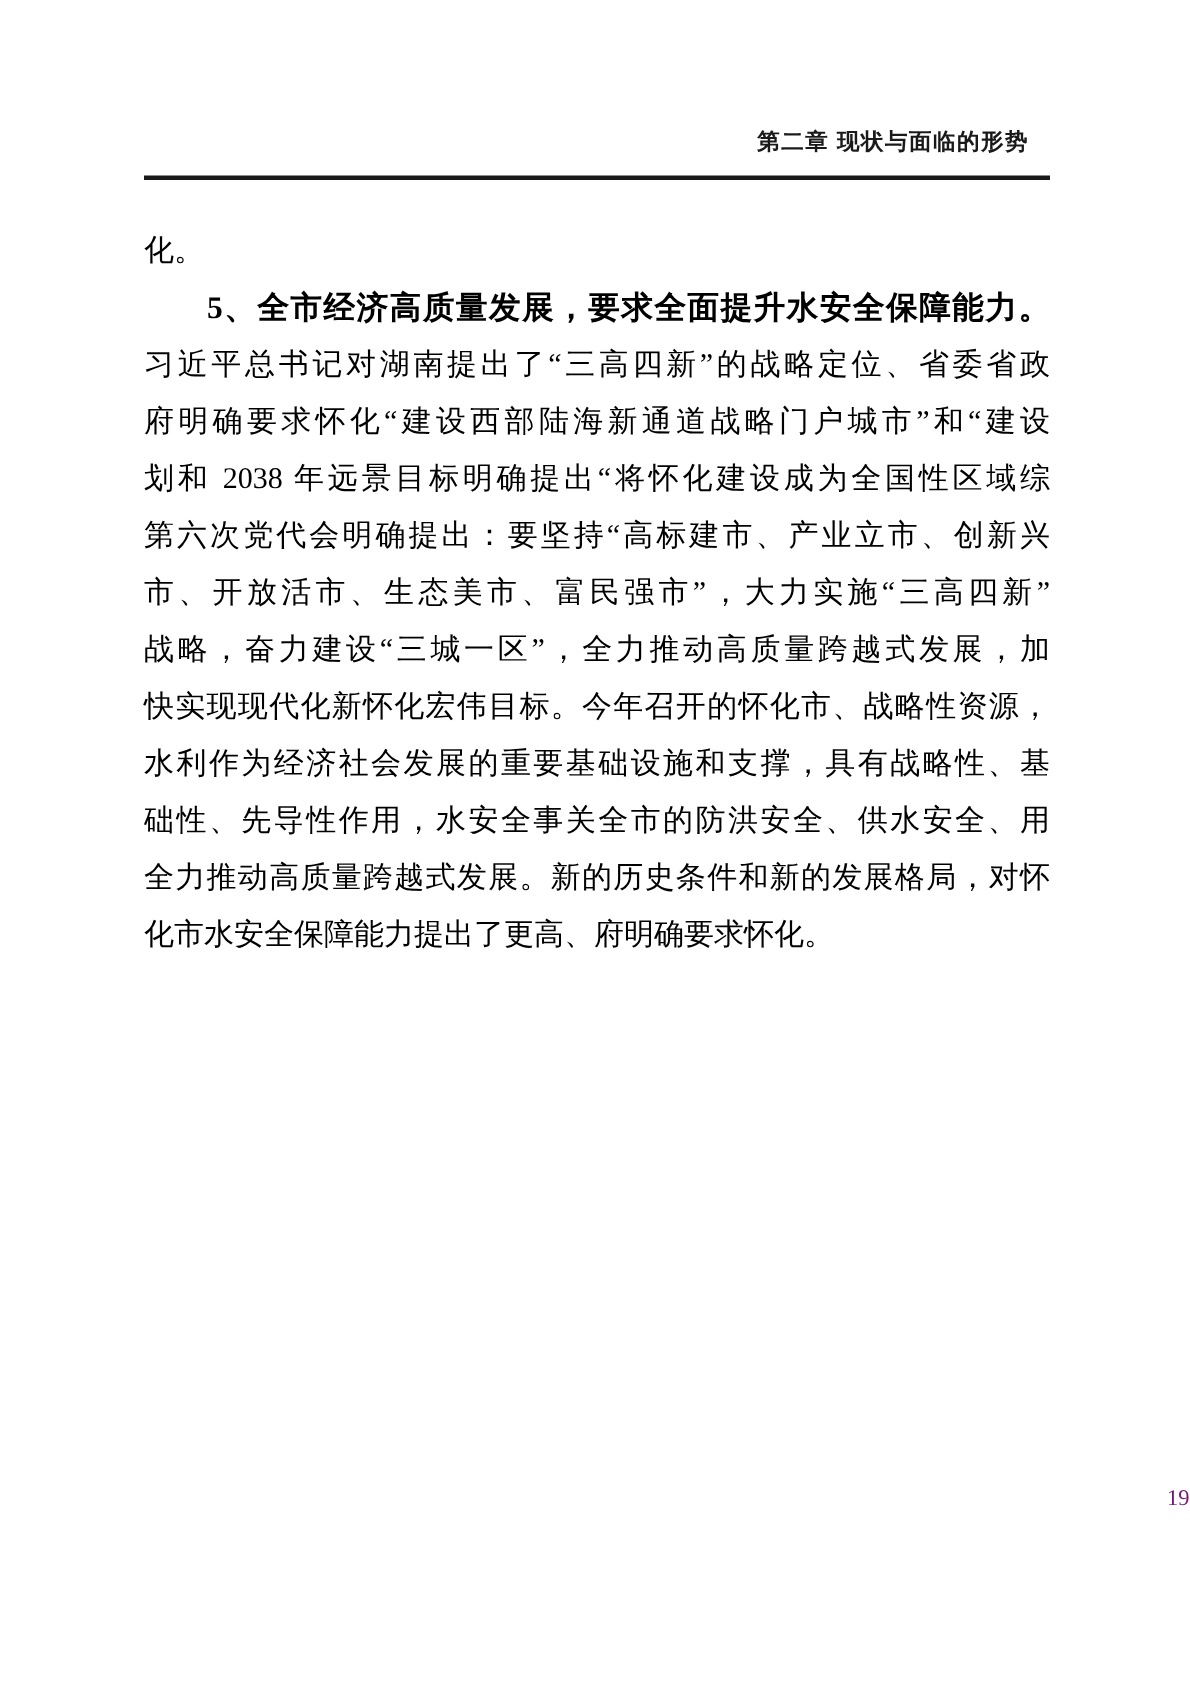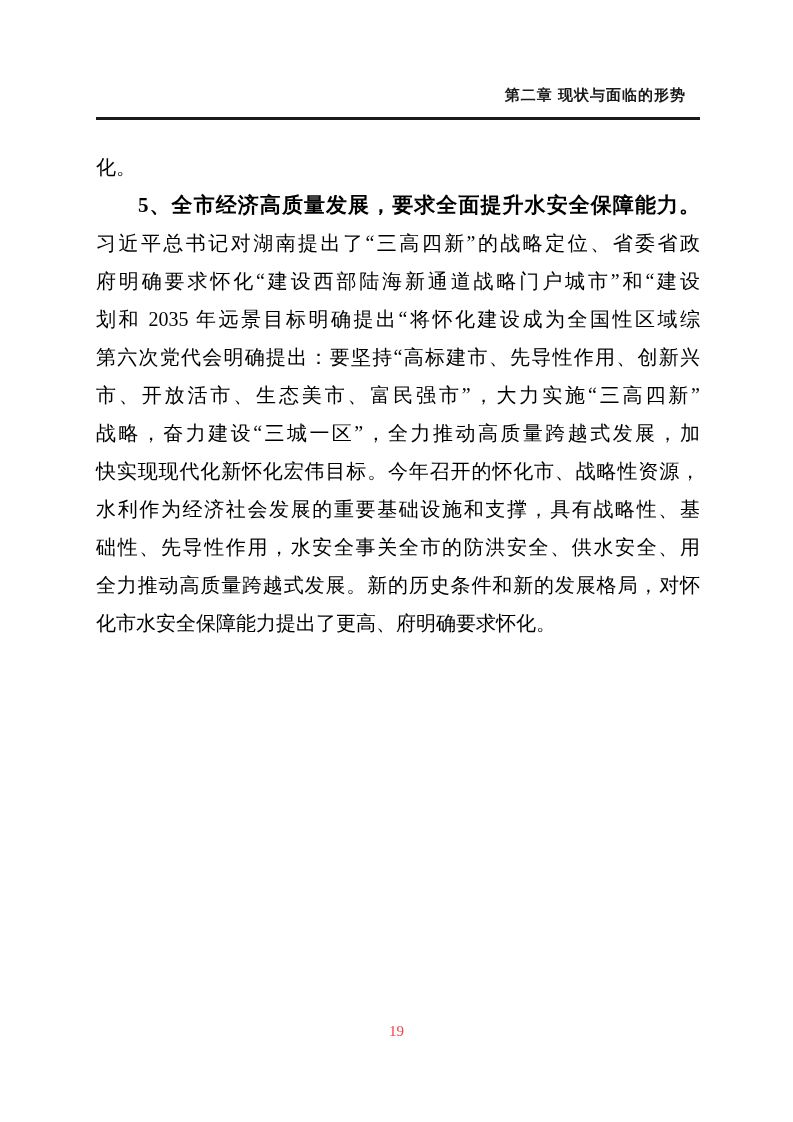--- a/index.html
+++ b/index.html
@@ -67,44 +67,44 @@
     padding-left: 42px;
     font-weight: 700;
     font-size: 21px;
     text-align: justify;
     text-align-last: justify;
   }
   
   .page-footer {
     position: absolute;
     left: 0;
-    top: 1022px;
+    top: 990px;
     width: 793px;
-    text-align: center;
+    text-align: right;
     font-size: 15px;
     line-height: 18px;
-    color: #ef4444;
+    color: #701a75;
   }
 </style>
 </head>
 <body>
 
 <div class="page">
 
   <div class="running-header">第二章 现状与面临的形势</div>
 
   <div class="header-rule"></div>
 
   <div class="doc-body">
     <div class="body-line plain">化。</div>
     <div class="body-line section-heading">5、全市经济高质量发展，要求全面提升水安全保障能力。</div>
     <div class="body-line justified">习近平总书记对湖南提出了“三高四新”的战略定位、省委省政</div>
     <div class="body-line justified">府明确要求怀化“建设西部陆海新通道战略门户城市”和“建设</div>
-    <div class="body-line justified">划和 2035 年远景目标明确提出“将怀化建设成为全国性区域综</div>
-    <div class="body-line justified">第六次党代会明确提出：要坚持“高标建市、先导性作用、创新兴</div>
+    <div class="body-line justified">划和 2038 年远景目标明确提出“将怀化建设成为全国性区域综</div>
+    <div class="body-line justified">第六次党代会明确提出：要坚持“高标建市、产业立市、创新兴</div>
     <div class="body-line justified">市、开放活市、生态美市、富民强市”，大力实施“三高四新”</div>
     <div class="body-line justified">战略，奋力建设“三城一区”，全力推动高质量跨越式发展，加</div>
     <div class="body-line justified">快实现现代化新怀化宏伟目标。今年召开的怀化市、战略性资源，</div>
     <div class="body-line justified">水利作为经济社会发展的重要基础设施和支撑，具有战略性、基</div>
     <div class="body-line justified">础性、先导性作用，水安全事关全市的防洪安全、供水安全、用</div>
     <div class="body-line justified">全力推动高质量跨越式发展。新的历史条件和新的发展格局，对怀</div>
     <div class="body-line plain">化市水安全保障能力提出了更高、府明确要求怀化。</div>
   </div>
 
   <div class="page-footer">

